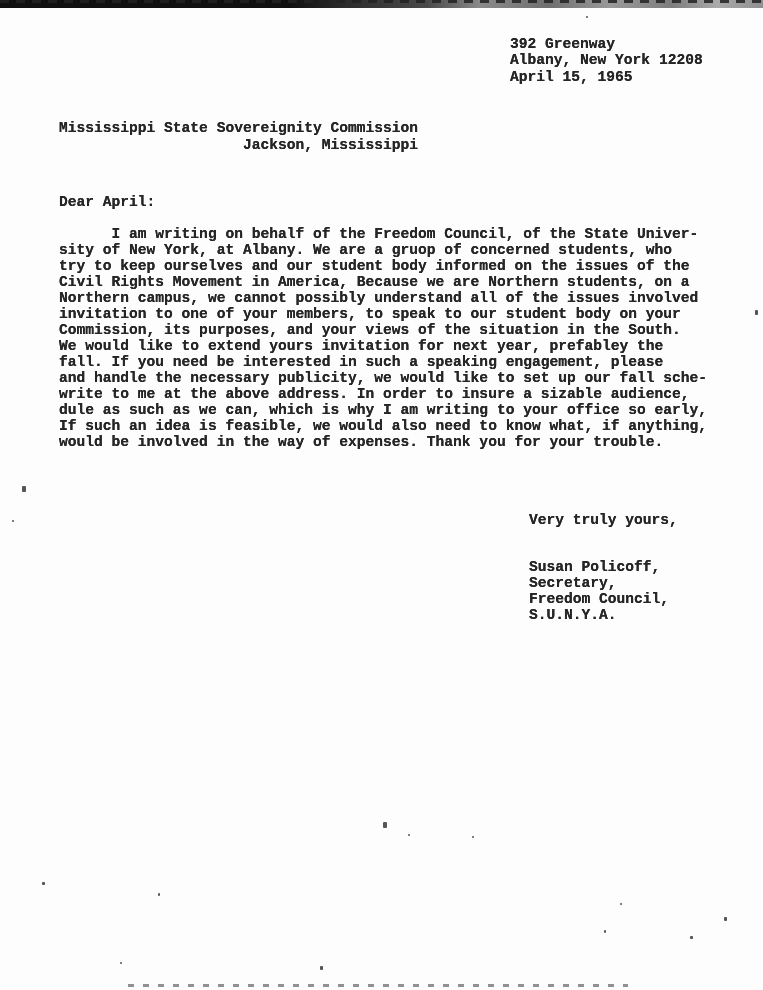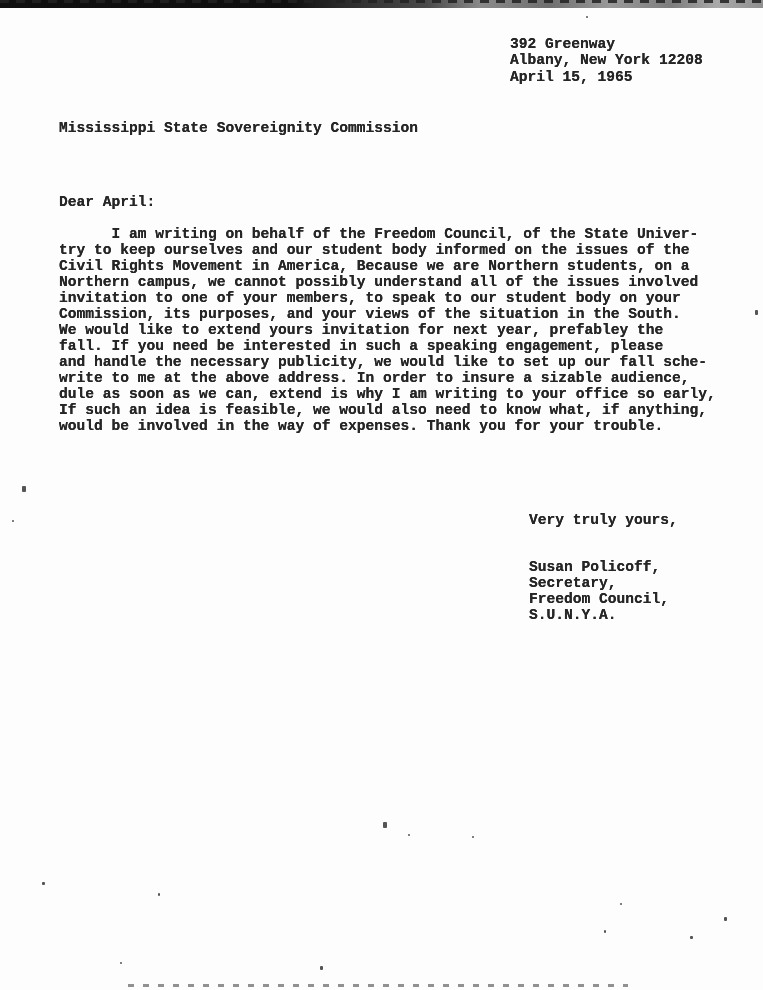--- a/index.html
+++ b/index.html
@@ -54,36 +54,38 @@
   <div class="edge-top-dashes"></div>
 
   <div class="sender">
     <div class="tline">392 Greenway</div>
     <div class="tline">Albany, New York 12208</div>
     <div class="tline">April 15, 1965</div>
   </div>
 
   <div class="recipient">
     <div class="tline">Mississippi State Sovereignity Commission</div>
+    <div class="tline">Jackson, Mississippi</div>
   </div>
 
   <div class="salutation tline">Dear April:</div>
 
   <div class="body">
     <div class="tline">      I am writing on behalf of the Freedom Council, of the State Univer-</div>
+    <div class="tline">sity of New York, at Albany. We are a gruop of concerned students, who</div>
     <div class="tline">try to keep ourselves and our student body informed on the issues of the</div>
     <div class="tline">Civil Rights Movement in America, Because we are Northern students, on a</div>
     <div class="tline">Northern campus, we cannot possibly understand all of the issues involved</div>
     <div class="tline">invitation to one of your members, to speak to our student body on your</div>
     <div class="tline">Commission, its purposes, and your views of the situation in the South.</div>
     <div class="tline">We would like to extend yours invitation for next year, prefabley the</div>
     <div class="tline">fall. If you need be interested in such a speaking engagement, please</div>
     <div class="tline">and handle the necessary publicity, we would like to set up our fall sche-</div>
     <div class="tline">write to me at the above address. In order to insure a sizable audience,</div>
-    <div class="tline">dule as soon as we can, extend is why I am writing to your office so early,</div>
+    <div class="tline">dule as such as we can, which is why I am writing to your office so early,</div>
     <div class="tline">If such an idea is feasible, we would also need to know what, if anything,</div>
     <div class="tline">would be involved in the way of expenses. Thank you for your trouble.</div>
   </div>
 
   <div class="closing tline">Very truly yours,</div>
 
   <div class="signature">
     <div class="tline">Susan Policoff,</div>
     <div class="tline">Secretary,</div>
     <div class="tline">Freedom Council,</div>

